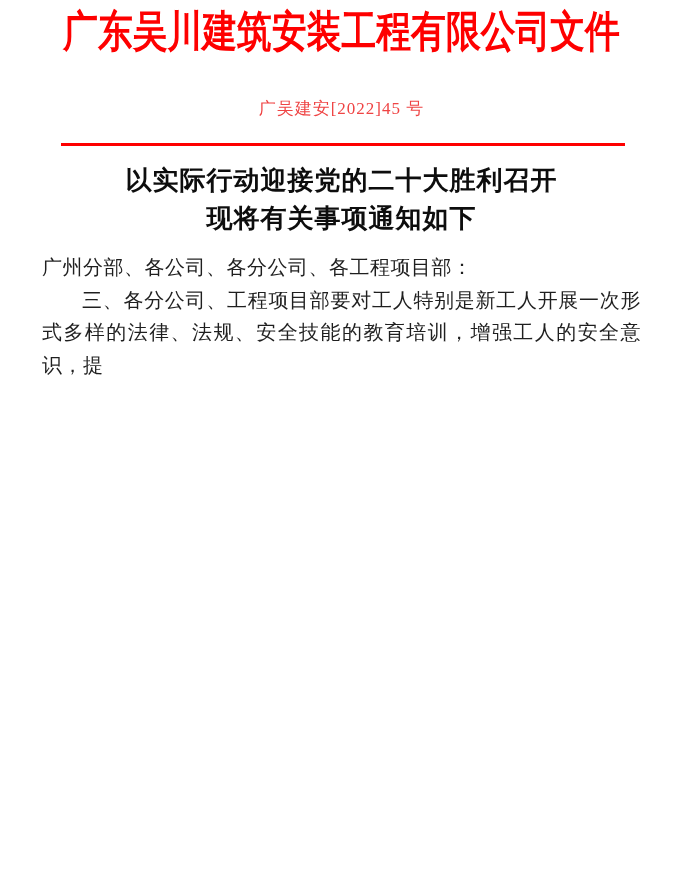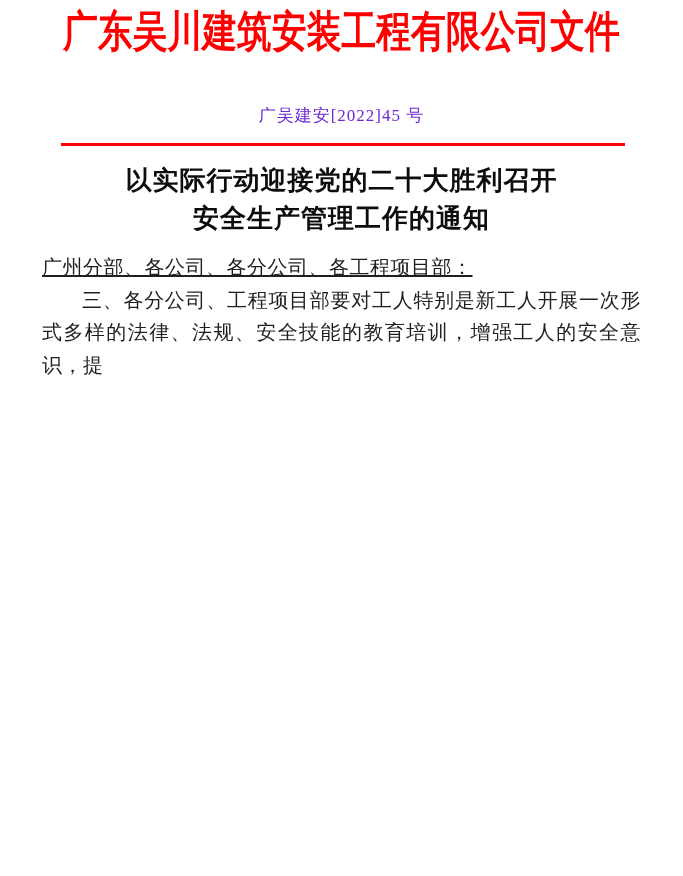--- a/index.html
+++ b/index.html
@@ -31,26 +31,26 @@
     font-weight: bold;
     font-size: 40px;
     white-space: nowrap;
     transform: scale(0.87, 1.08);
     transform-origin: 50% 50%;
     letter-spacing: 0px;
     font-family: "Liberation Serif", "DejaVu Serif", serif;
   }
   .doc-number {
     position: absolute;
-    top: 104px;
+    top: 97px;
     left: 0;
     width: 683px;
     text-align: center;
     font-size: 17px;
-    color: #6d28d9;
+    color: #ef4444;
     letter-spacing: 1px;
   }
   .red-line {
     position: absolute;
     top: 143px;
     left: 61px;
     width: 564px;
     height: 3px;
     background: var(--accent-red);
     border: none;
@@ -73,21 +73,20 @@
     left: 42px;
     width: 599px;
     font-size: 20px;
     line-height: 32.6px;
     color: var(--ink);
     text-align: justify;
     letter-spacing: 0.5px;
   }
   .recipient {
     text-indent: 0;
-    text-decoration: underline;
   }
   .para {
     text-indent: 2em;
   }
   .page-number {
     position: absolute;
     top: 850px;
     left: 0;
     width: 683px;
     text-align: center;
@@ -102,21 +101,21 @@
 <div class="page">
 
   <div class="company-header">广东吴川建筑安装工程有限公司文件</div>
 
   <div class="doc-number">广吴建安[2022]45 号</div>
 
   <div class="red-line"></div>
 
   <div class="doc-title">
     <span>以实际行动迎接党的二十大胜利召开</span><br>
-    <span>安全生产管理工作的通知</span>
+    <span>现将有关事项通知如下</span>
   </div>
 
   <div class="body-block">
     <p class="recipient">广州分部、各公司、各分公司、各工程项目部：</p>
     <div id="paragraphs">
         <p class="para">三、各分公司、工程项目部要对工人特别是新工人开展一次形式多样的法律、法规、安全技能的教育培训，增强工人的安全意识，提</p>
       </div>
   </div>
 
   <div class="page-number">1</div>

